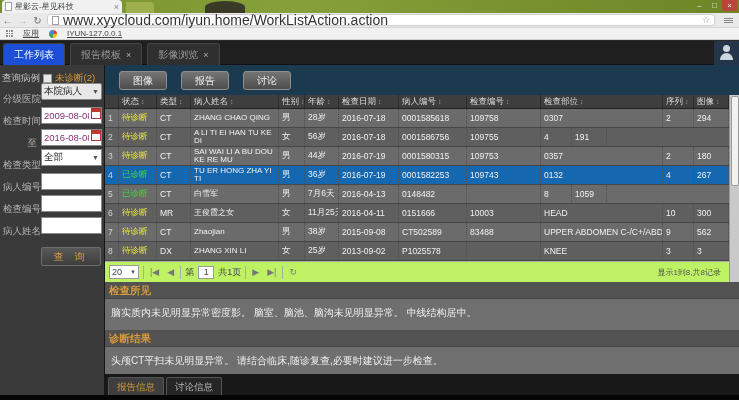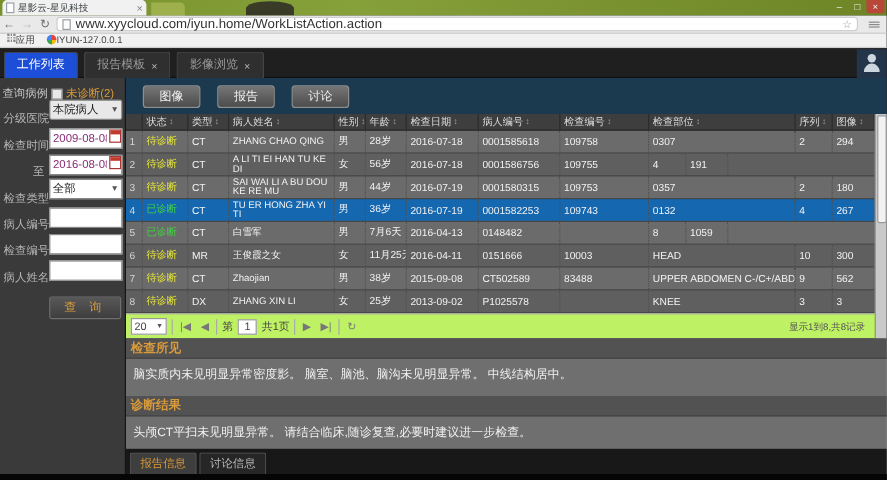--- a/index.html
+++ b/index.html
@@ -18,27 +18,27 @@
   .btab-close { font-size:9px; color:#888; flex:none; }
   .newtab { position:absolute; left:126px; top:2px; width:28px; height:11px; background:#9db04c; border-radius:0 4px 0 0; }
   .winctl { position:absolute; right:2px; top:0; display:flex; }
   .winbtn { width:15px; height:11px; color:#f2f2f2; font-size:8px; text-align:center; line-height:11px; }
   .winbtn.close { background:#b8473a; border-radius:0 0 0 2px; }
 
   .addrbar { position:absolute; left:0; top:13px; width:739px; height:15px; background:#e9e9e9; border-bottom:1px solid #d5d5d5; display:flex; align-items:center; }
   .navico { font-size:10px; color:#6f6f6f; width:15px; text-align:center; flex:none; }
   .navico.dim { color:#b5b5b5; }
   .urlbox { flex:1; height:12px; margin:0 6px 0 2px; background:#fff; border:1px solid #cfcfcf; border-radius:3px; display:flex; align-items:center; padding:0 4px; gap:4px; }
-  .urltext { font-size:11px; color:#333; white-space:nowrap; overflow:hidden; flex:1; }
+  .urltext { font-size:14px; color:#333; white-space:nowrap; overflow:hidden; flex:1; }
   .star { font-size:9px; color:#9a9a9a; flex:none; }
   .menuico { width:14px; flex:none; display:flex; flex-direction:column; gap:1px; align-items:center; margin-right:4px; }
   .menuico i { display:block; width:9px; height:1px; background:#8a8a8a; }
 
   .bookmarks { position:absolute; left:0; top:28px; width:739px; height:12px; background:#f1f1f1; border-bottom:1px solid #d0d0d0; display:flex; align-items:center; gap:10px; padding:0 6px; }
-  .bmk { display:flex; gap:0; font-size:8px; color:#444; }
+  .bmk { display:flex; align-items:center; gap:10px; font-size:8px; color:#444;text-decoration:underline; }
   .gridico { width:7px; height:7px; display:grid; grid-template-columns:repeat(3,1fr); gap:1px; }
   .gridico i { background:#8a8a8a; }
   .chromico { width:8px; height:8px; border-radius:50%; background:conic-gradient(#ea4335 0 25%, #fbbc05 25% 50%, #34a853 50% 75%, #4285f4 75% 100%); }
 
   
   .app { position:absolute; left:0; top:40px; width:739px; height:355px; background:#2b2b2b; }
   .apptabs { position:absolute; left:0; top:1px; width:739px; height:24px; background:#1f1f1f; border-bottom:1px solid #111; }
   .apptab { position:relative; float:left; margin:2px 2px 0 3px; height:22px; padding:0 10px; background:#2f2f2f; color:#9a9a9a; font-size:10px; line-height:22px; border:1px solid #444; border-bottom:none; border-radius:3px 3px 0 0; display:flex; align-items:center; gap:5px; }
   .apptab.active { background:#1d4ed8; color:#fff; }
   .apptab .x { color:#b0b0b0; font-size:9px; }

